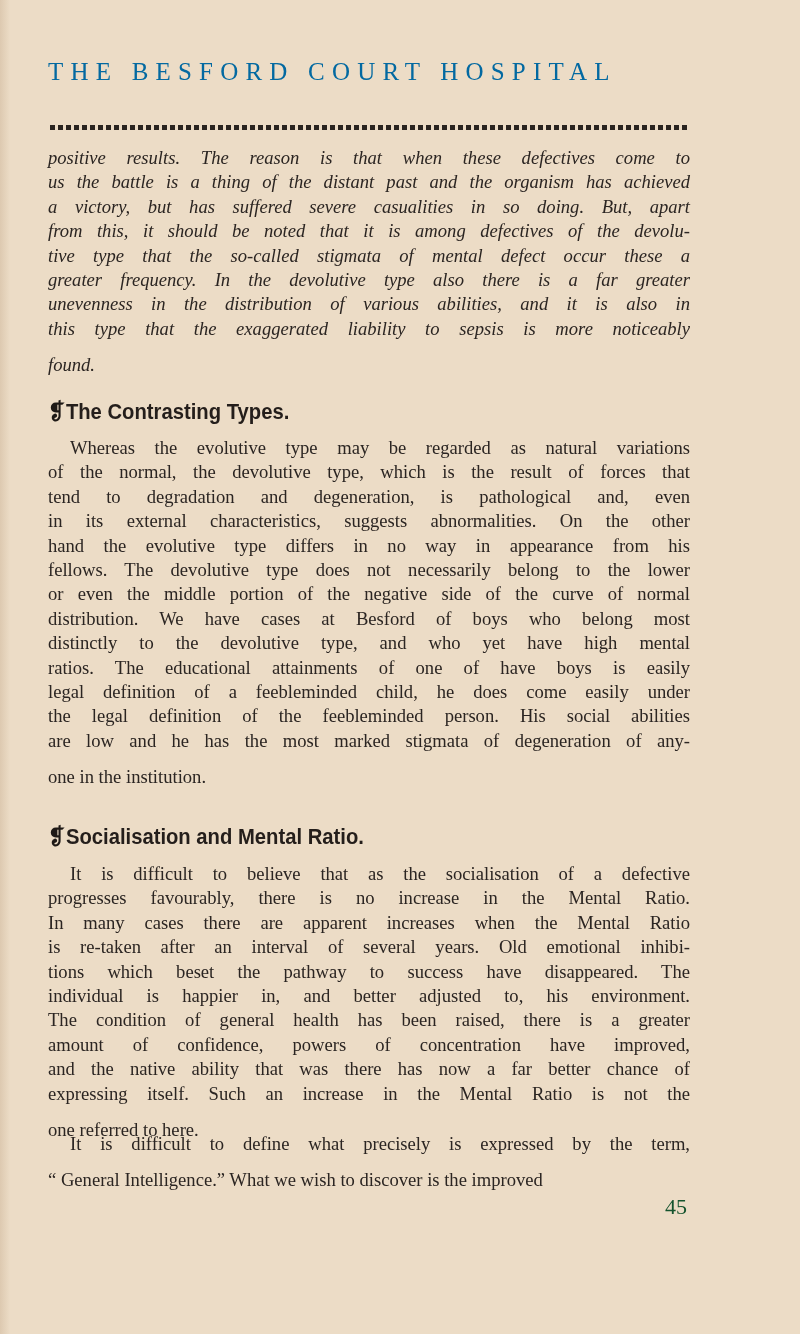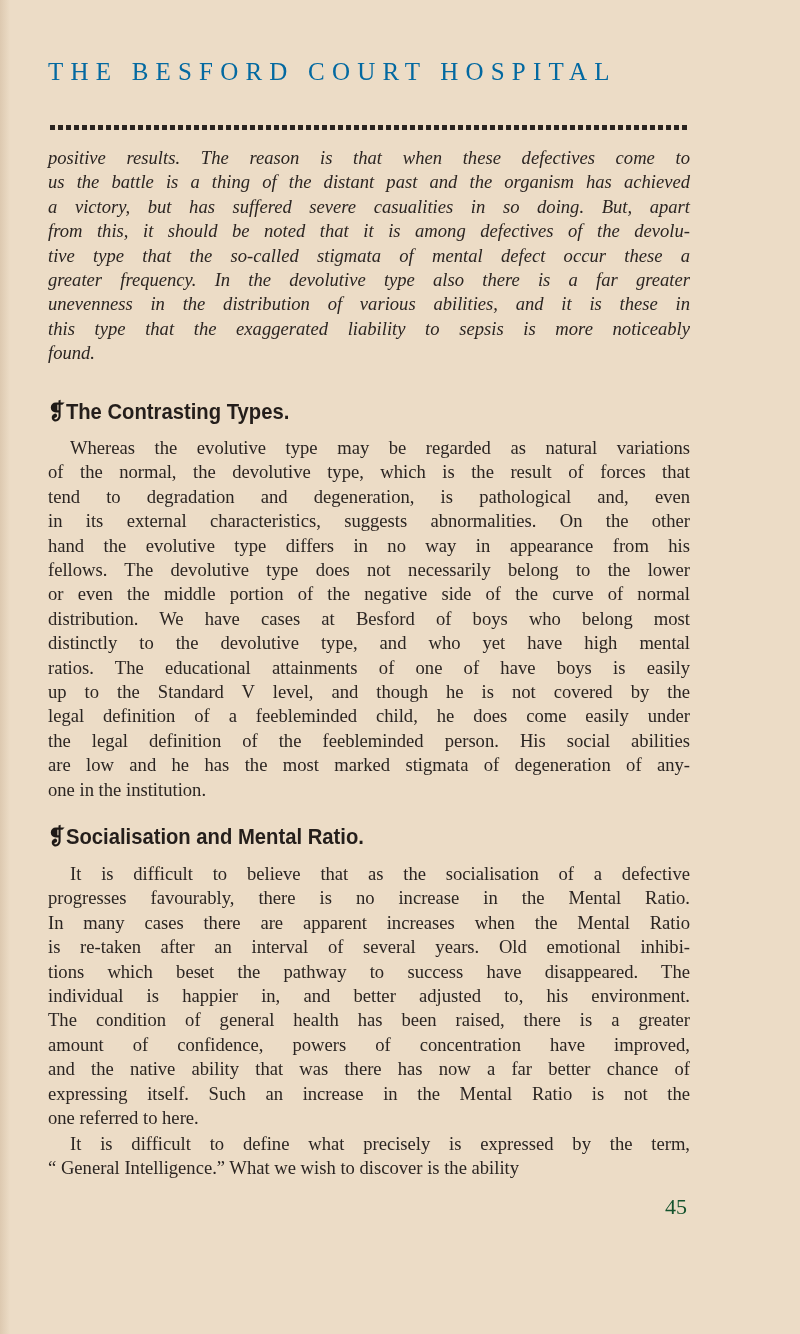--- a/index.html
+++ b/index.html
@@ -83,58 +83,58 @@
       color: #14532d;
     }
     .line {
       display: block;
       text-align: justify;
       text-align-last: justify;
       white-space: nowrap;
     }
     .line.last {
       text-align-last: left;
+      margin-top: 12px;
     }
   </style>
 </head>
 <body>
 
 <div class="page-edge"></div>
 
 <div class="running-head">THE BESFORD COURT HOSPITAL</div>
 <div class="rule-bar"></div>
 
 <div class="text-block block-1" id="block1">
     <span class="line">positive results.  The reason is that when these defectives come to</span>
     <span class="line">us the battle is a thing of the distant past and the organism has achieved</span>
     <span class="line">a victory, but has suffered severe casualities in so doing.  But, apart</span>
     <span class="line">from this, it should be noted that it is among defectives of the devolu-</span>
     <span class="line">tive type that the so-called stigmata of mental defect occur these a</span>
     <span class="line">greater frequency.  In the devolutive type also there is a far greater</span>
-    <span class="line">unevenness in the distribution of various abilities, and it is these in</span>
+    <span class="line">unevenness in the distribution of various abilities, and it is also in</span>
     <span class="line">this type that the exaggerated liability to sepsis is more noticeably</span>
     <span class="line last">found.</span>
   </div>
 
 <div class="heading heading-1">
   <span class="section-mark">❡</span><span>The Contrasting Types.</span>
 </div>
 
 <div class="text-block block-2" id="block2">
     <span class="line" style="padding-left: 22px;">Whereas the evolutive type may be regarded as natural variations</span>
     <span class="line">of the normal, the devolutive type, which is the result of forces that</span>
     <span class="line">tend to degradation and degeneration, is pathological and, even</span>
     <span class="line">in its external characteristics, suggests abnormalities.  On the other</span>
     <span class="line">hand the evolutive type differs in no way in appearance from his</span>
     <span class="line">fellows.  The devolutive type does not necessarily belong to the lower</span>
     <span class="line">or even the middle portion of the negative side of the curve of normal</span>
     <span class="line">distribution.  We have cases at Besford of boys who belong most</span>
     <span class="line">distinctly to the devolutive type, and who yet have high mental</span>
     <span class="line">ratios.  The educational attainments of one of have boys is easily</span>
-    <span class="line">up to the Standard V level, and though he is not covered by the</span>
     <span class="line">legal definition of a feebleminded child, he does come easily under</span>
     <span class="line">the legal definition of the feebleminded person.  His social abilities</span>
     <span class="line">are low and he has the most marked stigmata of degeneration of any-</span>
     <span class="line last">one in the institution.</span>
   </div>
 
 <div class="heading heading-2">
   <span class="section-mark">❡</span><span>Socialisation and Mental Ratio.</span>
 </div>
 
@@ -147,16 +147,16 @@
     <span class="line">individual is happier in, and better adjusted to, his environment.</span>
     <span class="line">The condition of general health has been raised, there is a greater</span>
     <span class="line">amount of confidence, powers of concentration have improved,</span>
     <span class="line">and the native ability that was there has now a far better chance of</span>
     <span class="line">expressing itself.  Such an increase in the Mental Ratio is not the</span>
     <span class="line last">one referred to here.</span>
   </div>
 
 <div class="text-block block-4" id="block4">
     <span class="line" style="padding-left: 22px;">It is difficult to define what precisely is expressed by the term,</span>
-    <span class="line last">“ General Intelligence.”  What we wish to discover is the ability</span>
+    <span class="line last">“ General Intelligence.”  What we wish to discover is the improved</span>
   </div>
 
 <div class="page-number">45</div>
 
 </body></html>

